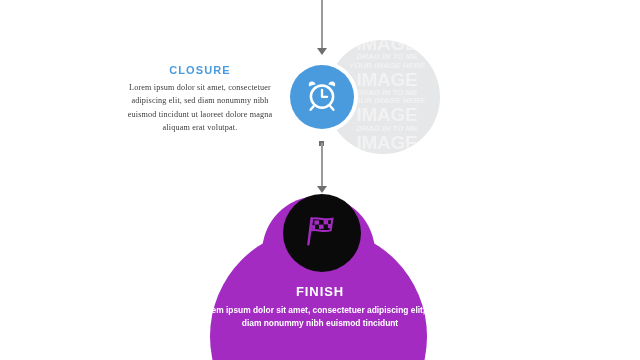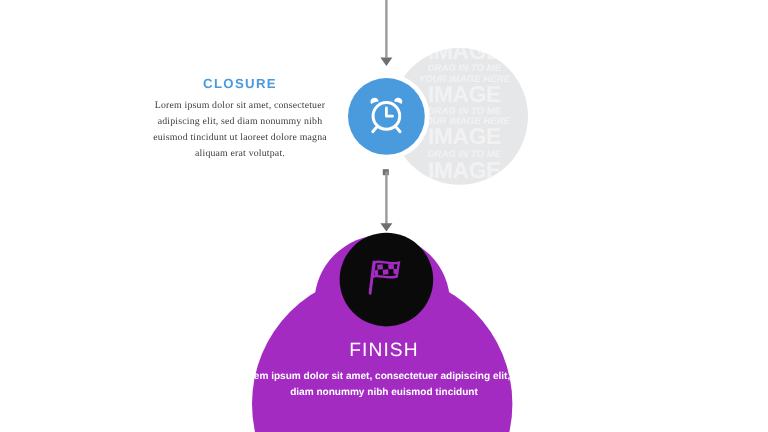--- a/index.html
+++ b/index.html
@@ -140,22 +140,22 @@
   }
   #finish-text-block {
     position: absolute;
     left: 188px;
     top: 284px;
     width: 264px;
     text-align: center;
   }
   #finish-title {
     color: #ffffff;
-    font-size: 16px;
-    font-weight: normal;
+    font-size: 13px;
+    font-weight: bold;
     letter-spacing: 0.9px;
     margin: 0 0 5px 0;
     font-family: "Liberation Sans", sans-serif;
   }
   #finish-body {
     color: #ffffff;
     font-family: "Liberation Sans", sans-serif;
     font-size: 8.4px;
     font-weight: bold;
     line-height: 1.55;

